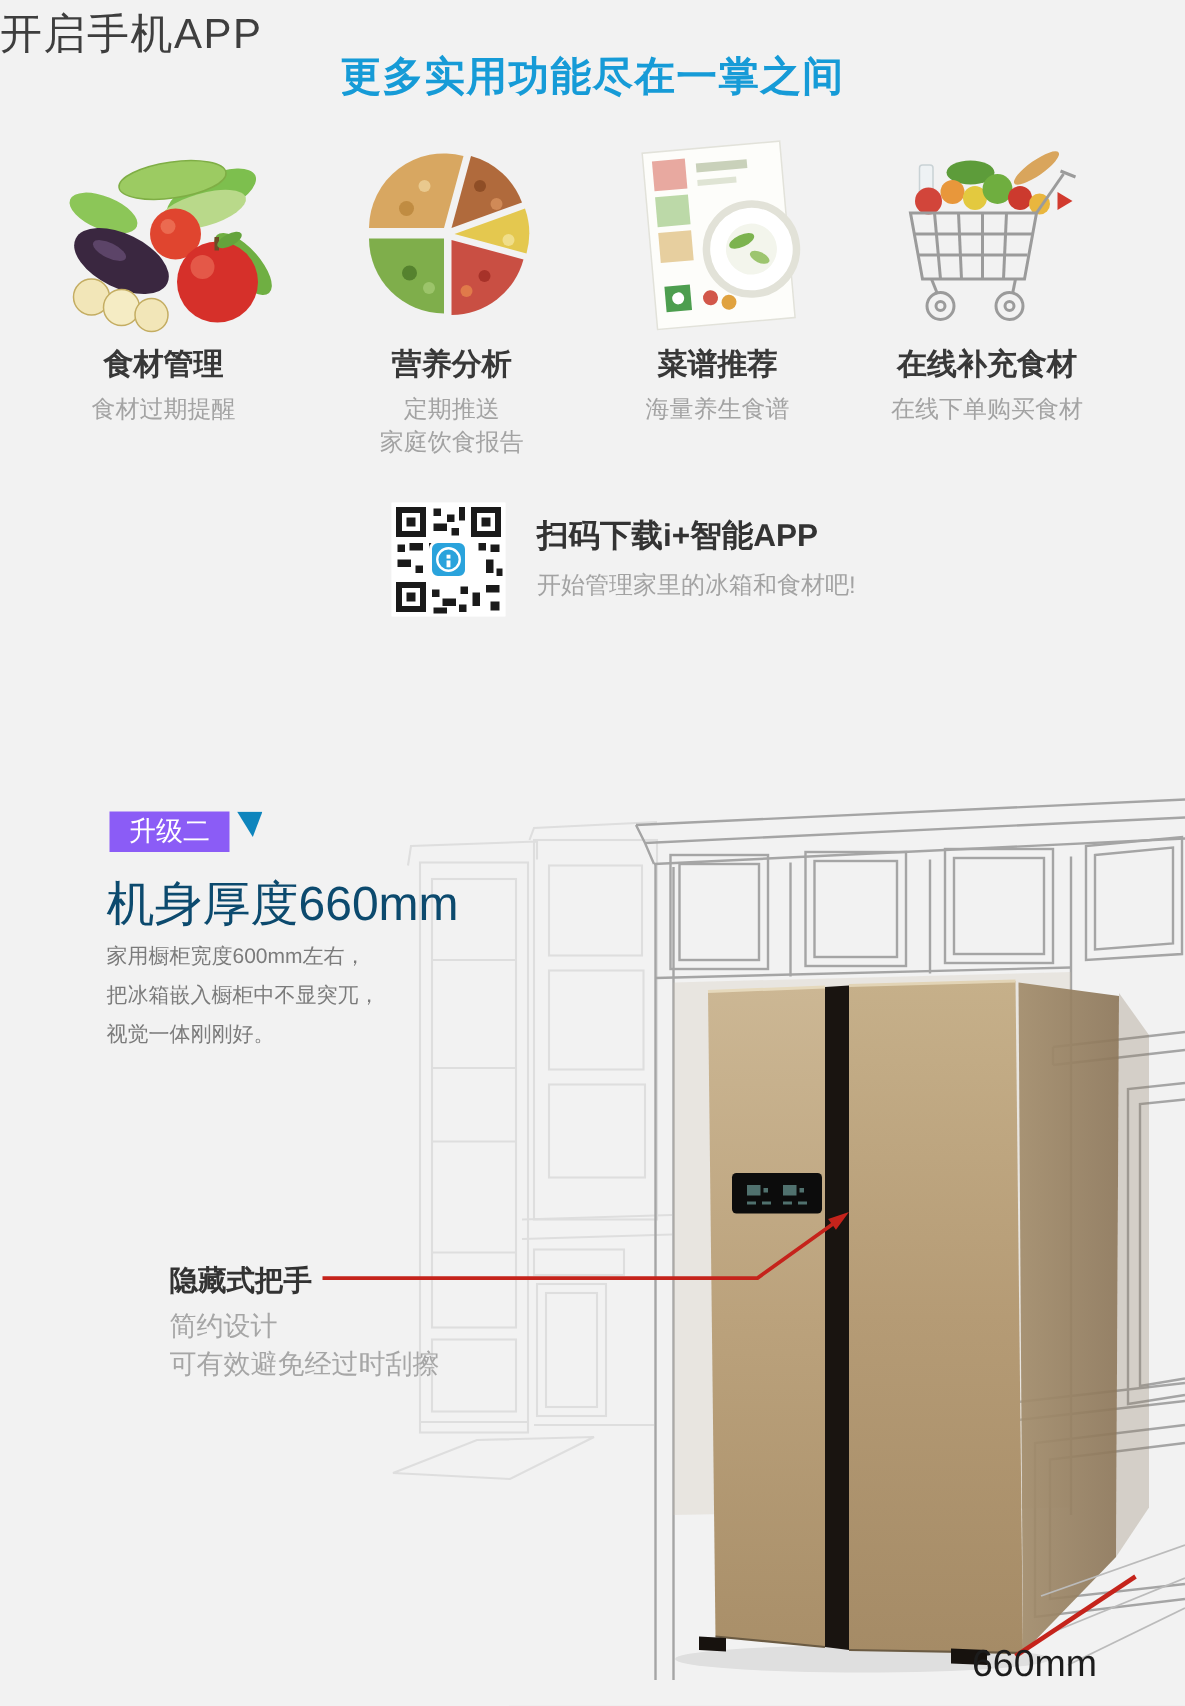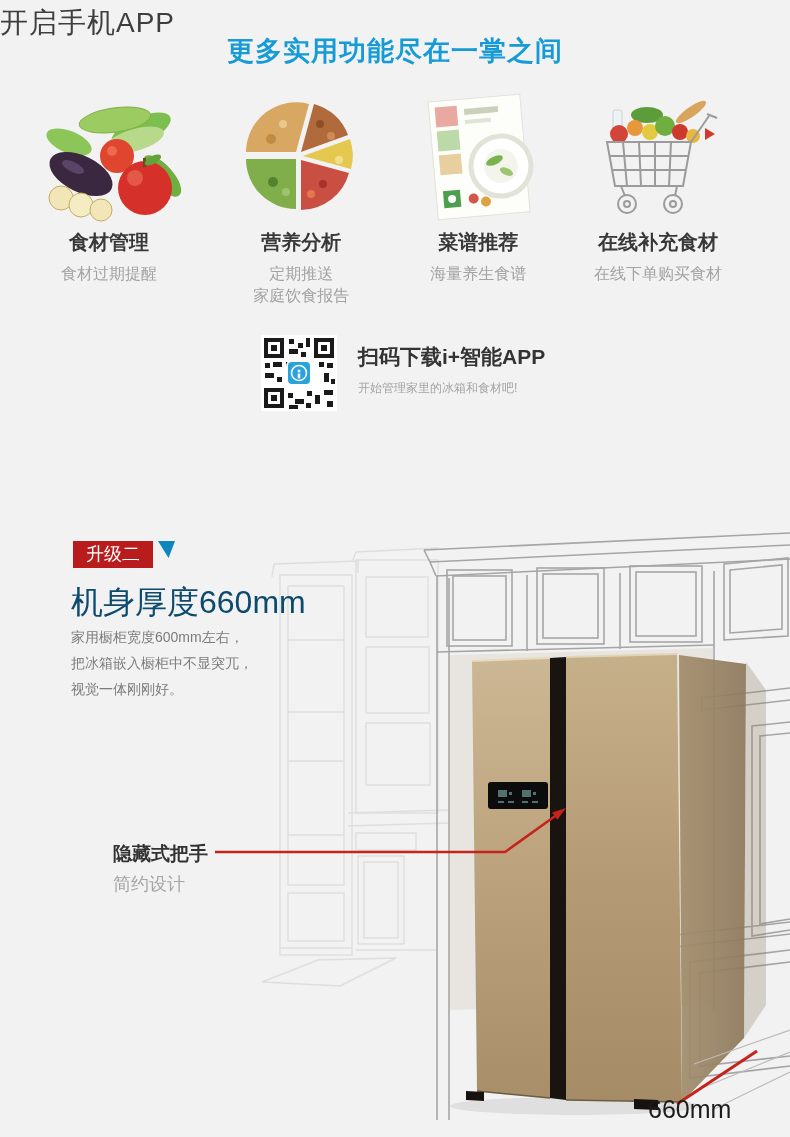--- a/index.html
+++ b/index.html
@@ -18,25 +18,25 @@
   .f0{width:190px}.f1{width:175px}.f2{width:160px}.f3{width:180px}
   .f-img{height:138px;display:flex;align-items:flex-end;justify-content:center;}
   .f-title{margin-top:5px;font-size:20px;font-weight:bold;color:#383838;}
   .f-desc{margin-top:7px;font-size:16px;color:#a3a3a3;line-height:22px;}
 
   
   .qrrow{position:absolute;left:261px;top:335px;display:flex;align-items:flex-start;}
   .qrbox{width:76px;height:76px;background:#fff;position:relative;}
   .qrtext{margin-left:21px;padding-top:8px;}
   .qr-title{font-size:21px;font-weight:bold;color:#333;}
-  .qr-sub{margin-top:9px;font-size:12px;color:#a3a3a3;}
+  .qr-sub{margin-top:9px;font-size:16px;color:#a3a3a3;}
 
   
   .badge{position:absolute;left:73px;top:541px;height:27px;line-height:27px;
-    background:#b91c1c;color:#fff;font-size:18px;padding:0 13px;}
+    background:#8b5cf6;color:#fff;font-size:18px;padding:0 13px;}
   .badge-notch{position:absolute;left:158px;top:541px;width:17px;height:17px;
     background:#0e85bd;clip-path:polygon(0 0,100% 0,62% 100%);}
   .upg-heading{position:absolute;left:71px;top:581px;font-size:32px;color:#0c4a6e;}
   .upg-body{position:absolute;left:71px;top:624px;font-size:14px;color:#7b7b7b;line-height:26px;}
   .callout-label{position:absolute;left:113px;top:841px;font-size:19px;font-weight:bold;color:#333;}
   .callout-lines{position:absolute;left:113px;top:872px;font-size:18px;color:#a6a6a6;line-height:25px;}
   .dim-label{position:absolute;left:648px;top:1095px;font-size:25px;color:#1c1c1c;}
 
   .scene{position:absolute;left:0;top:525px;width:790px;height:612px;}
 </style>
@@ -339,17 +339,18 @@
   <div class="upg-heading">机身厚度660mm</div>
   <div class="upg-body">
     <div>家用橱柜宽度600mm左右，</div>
     <div>把冰箱嵌入橱柜中不显突兀，</div>
     <div>视觉一体刚刚好。</div>
   </div>
 
   <div class="callout-label">隐藏式把手</div>
   <div class="callout-lines">
     <div>简约设计</div>
+    <div>可有效避免经过时刮擦</div>
   </div>
 
   <div class="dim-label">660mm</div>
 
 </div>
 
 </body></html>

